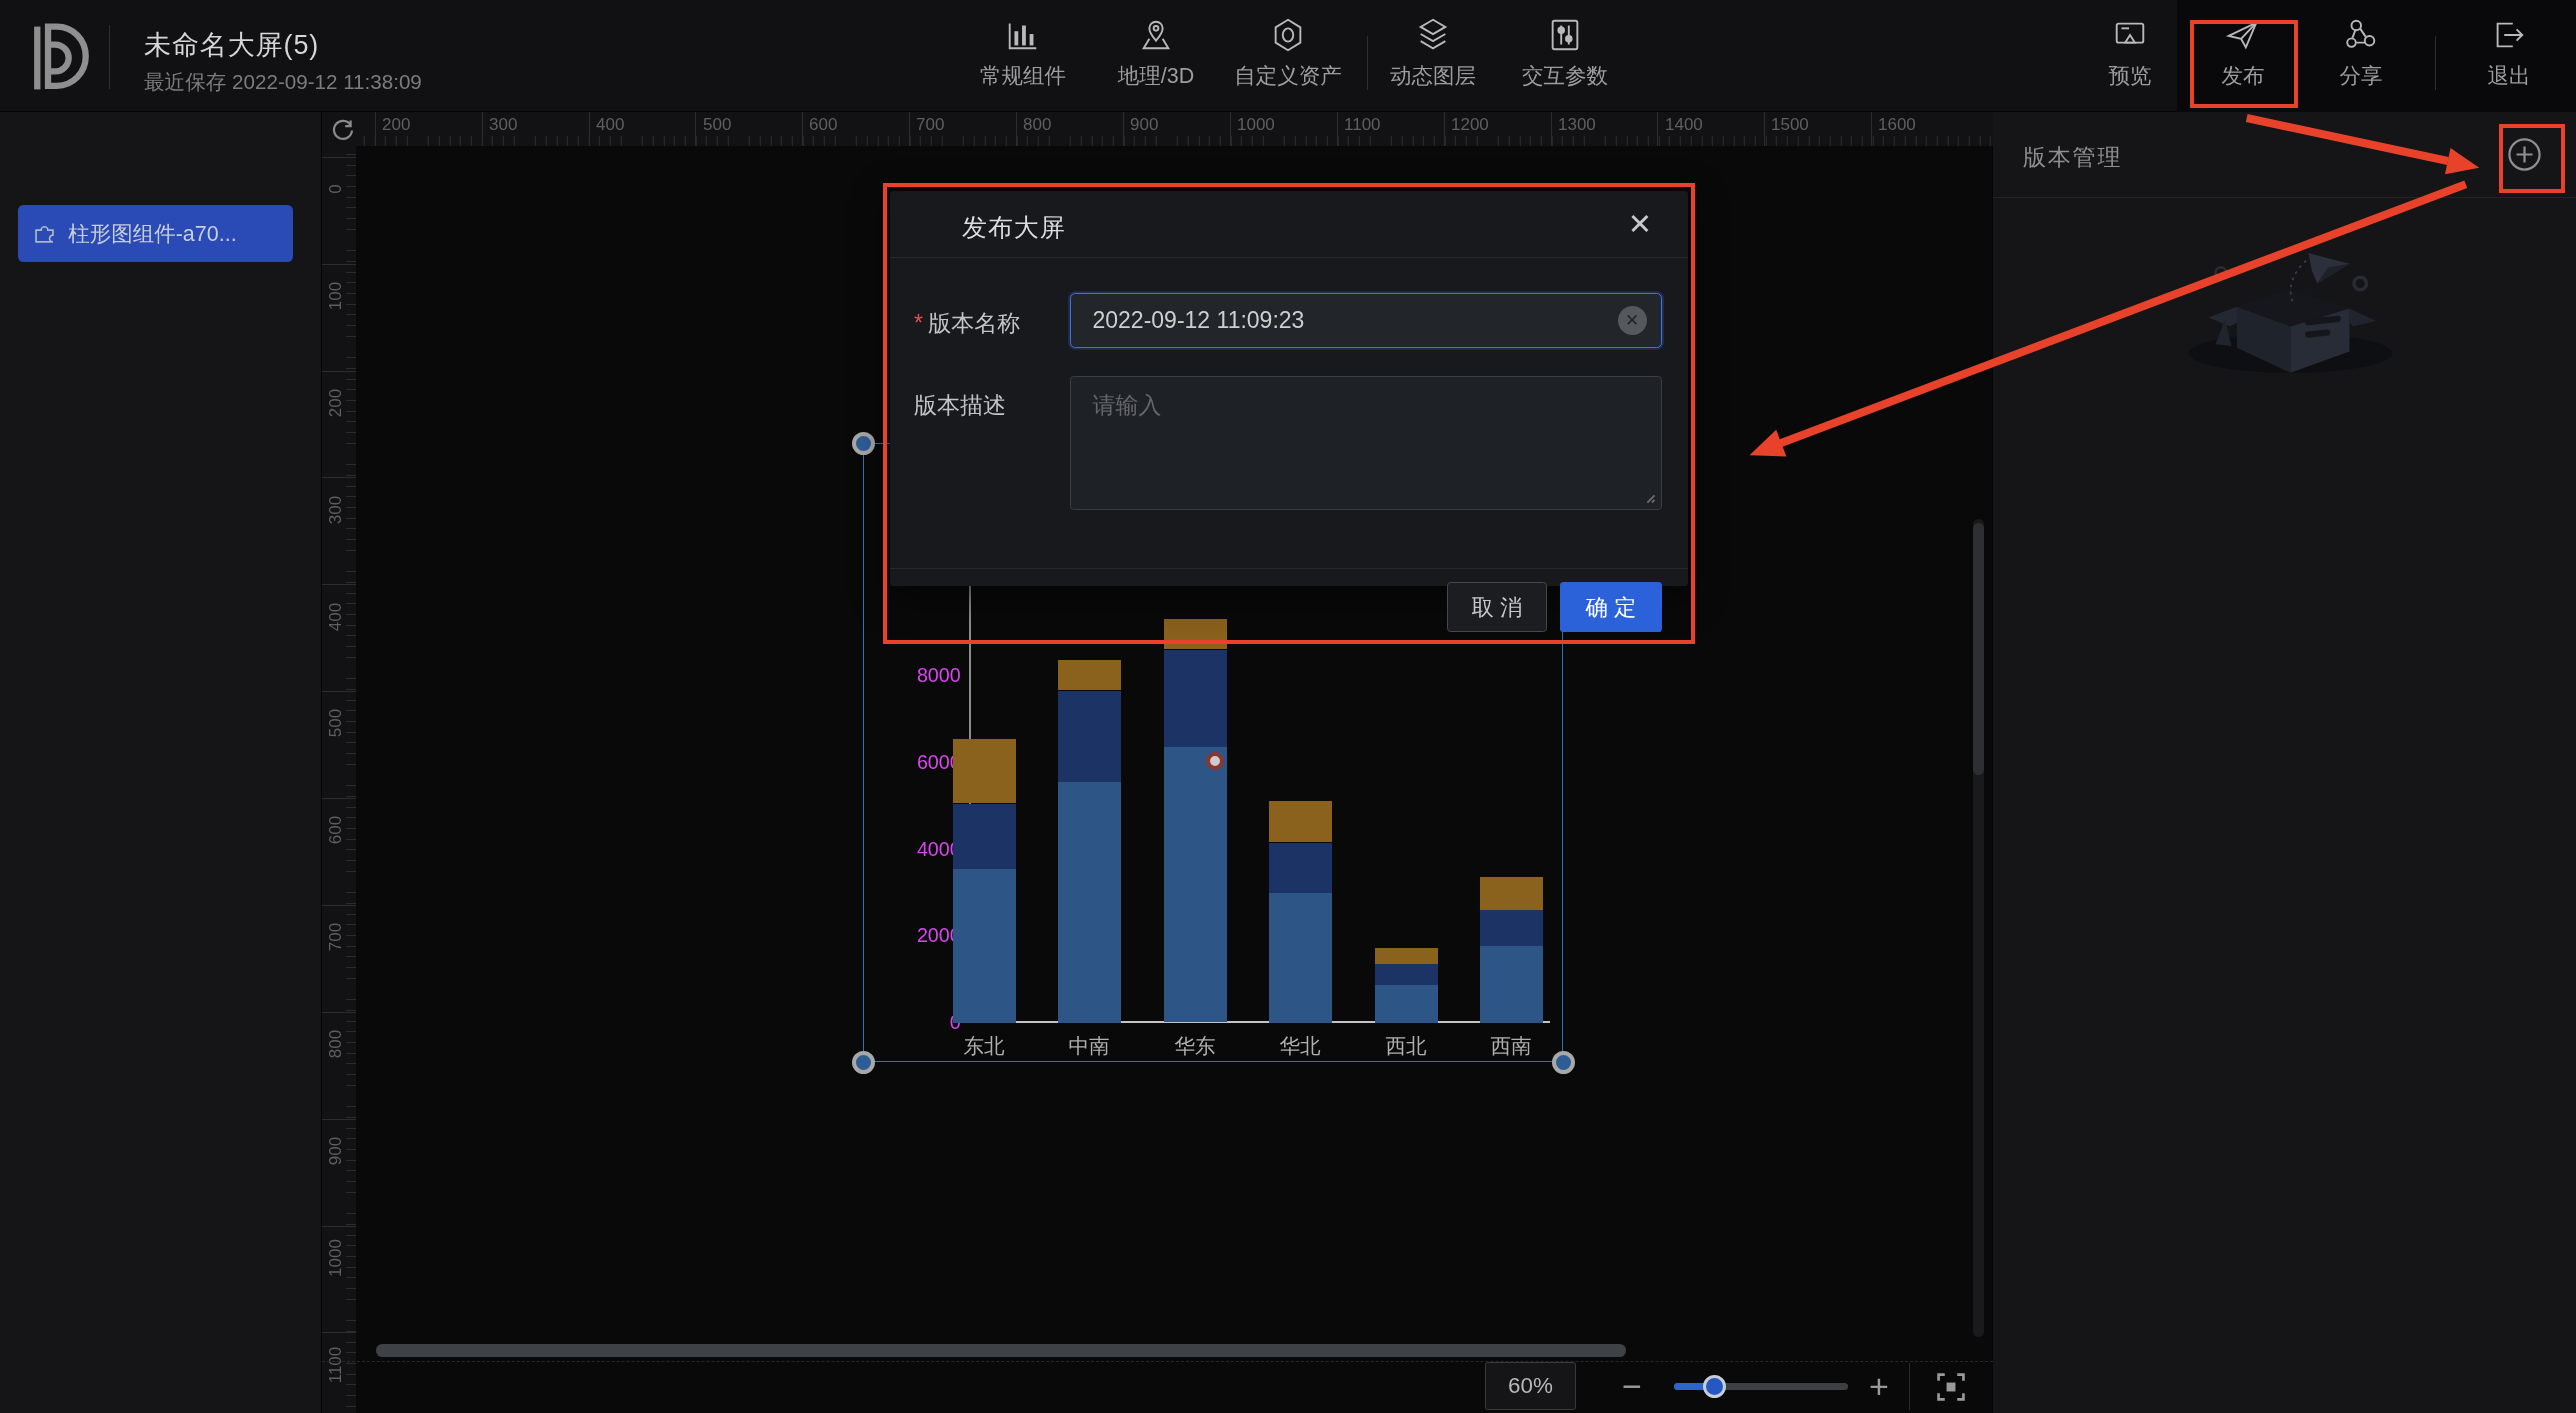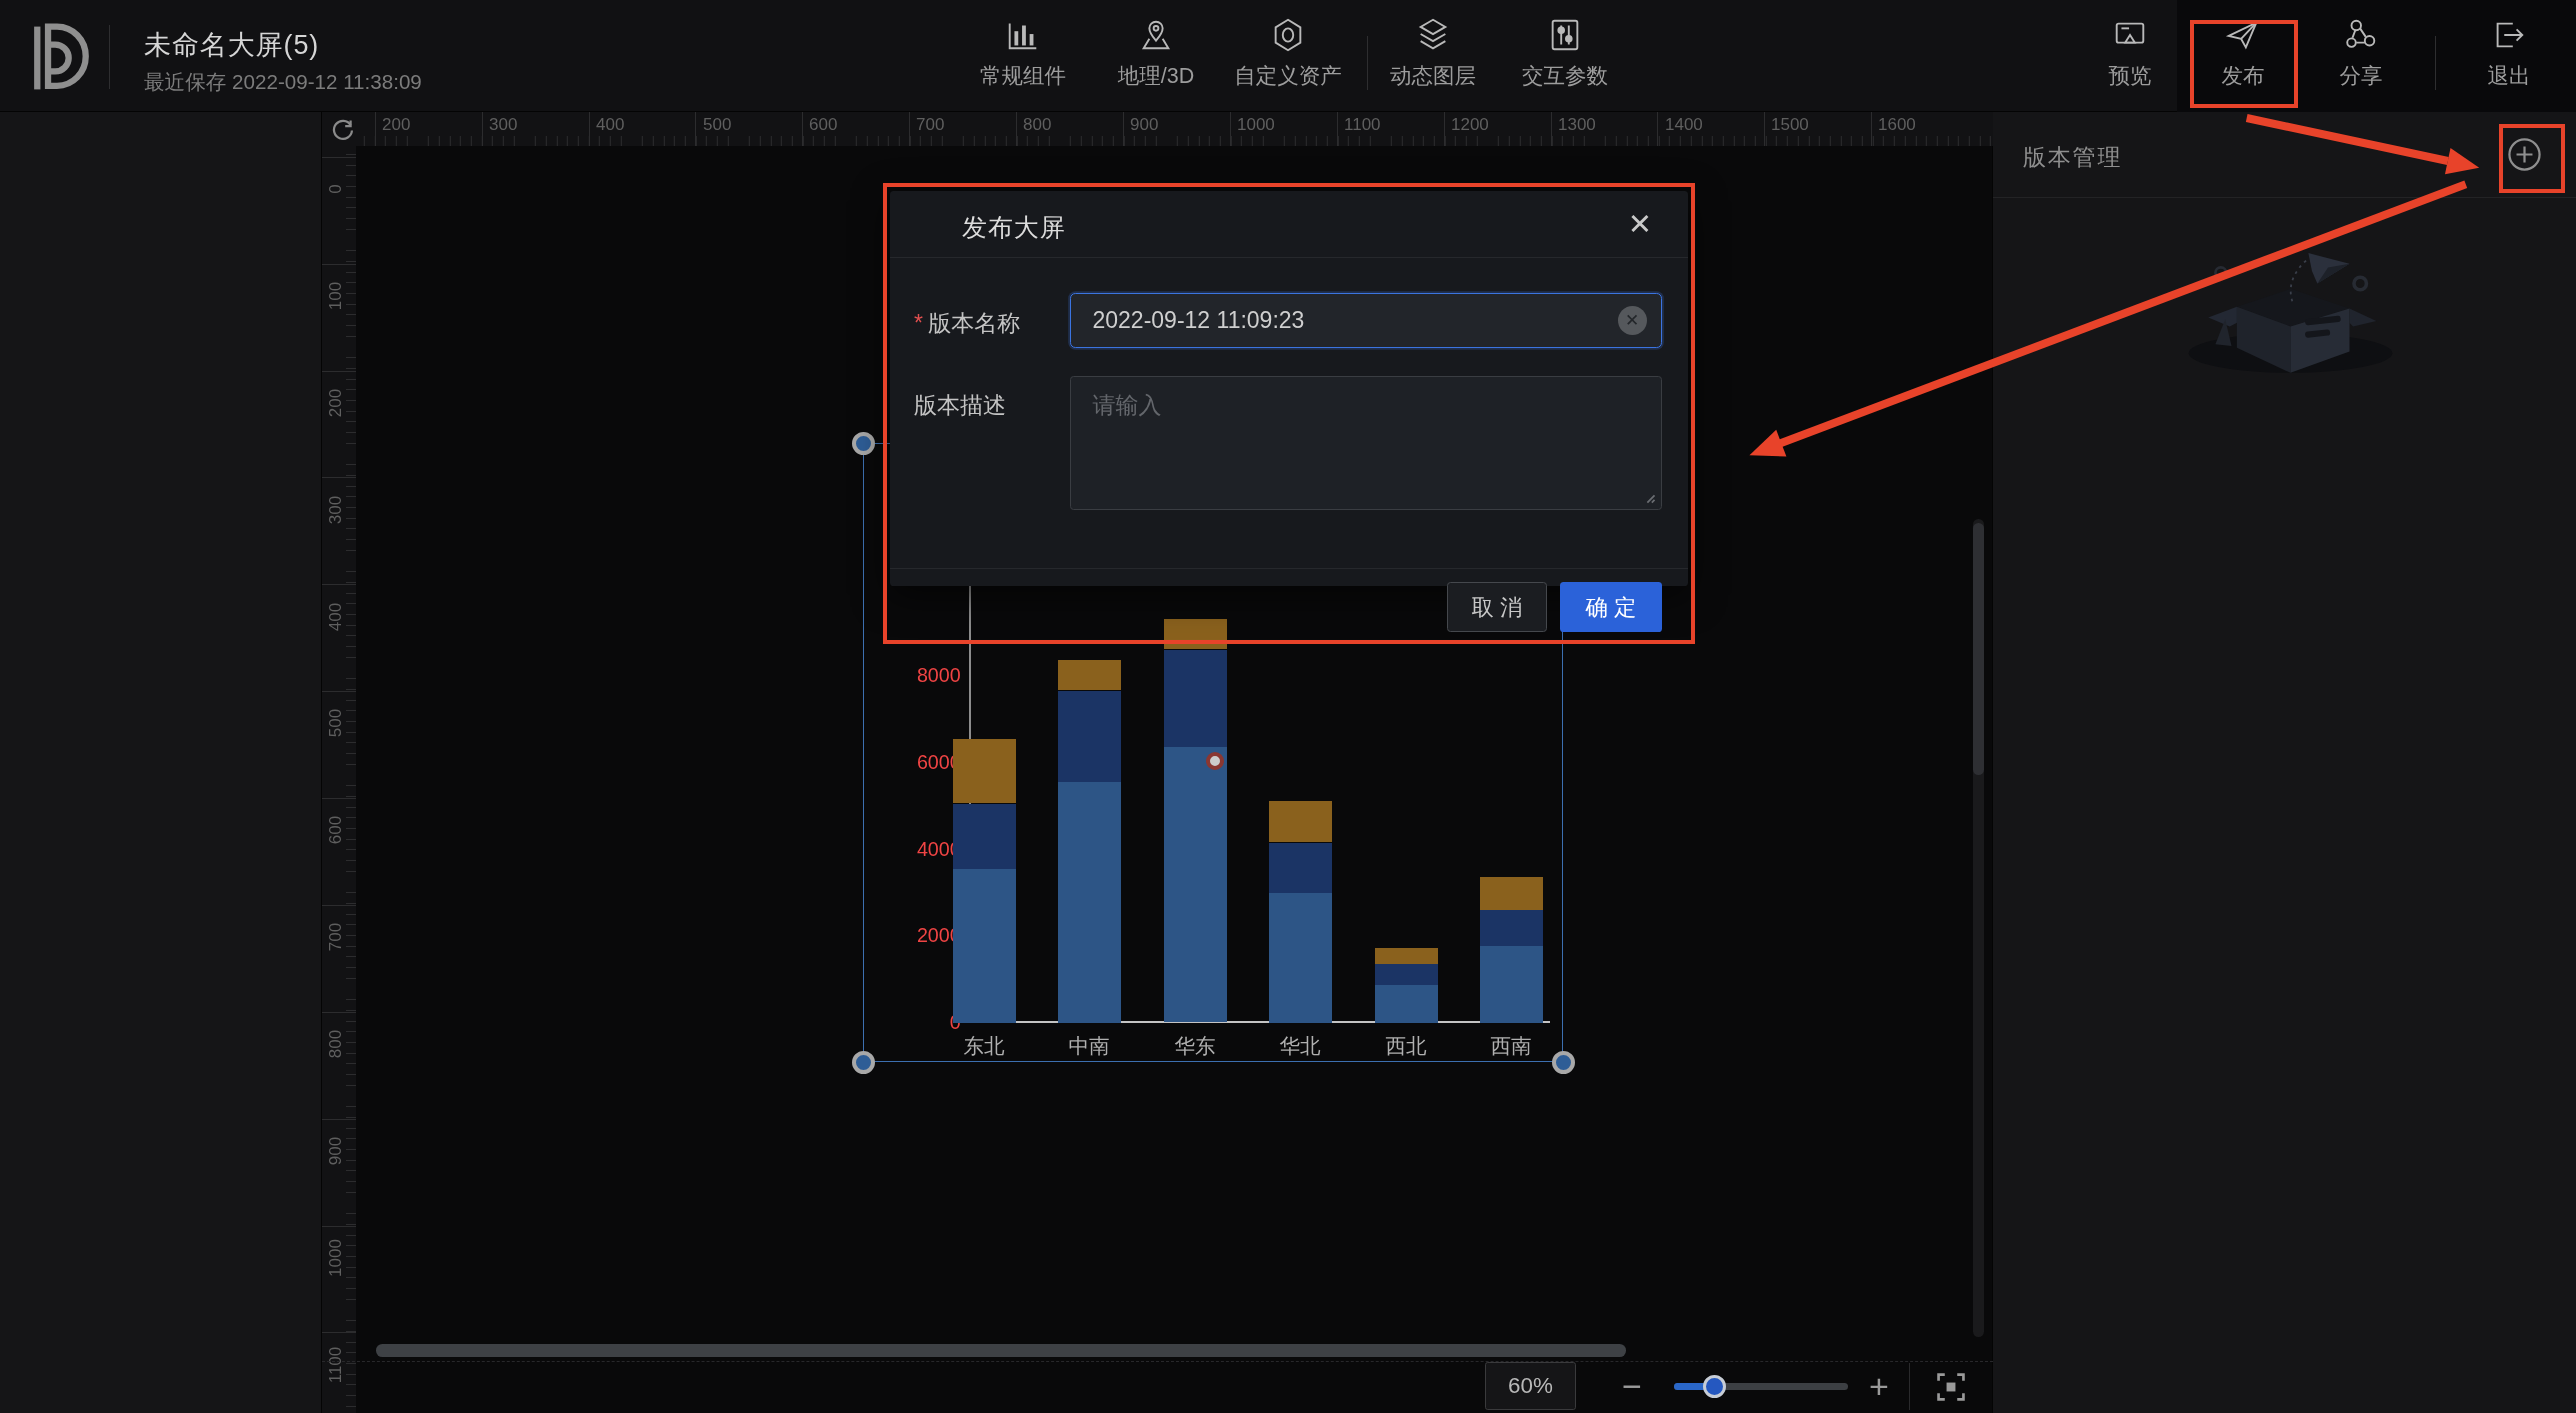--- a/index.html
+++ b/index.html
@@ -49,21 +49,21 @@
   .bottom-dashes { position:absolute; left:0; top:1249px; width:1671px; height:0; border-top:1.8px dashed #28282b; }
   .hscrollbar { position:absolute; left:54px; top:1232px; width:1250px; height:12.5px; background:#3e4145; border-radius:6.3px; cursor:pointer; }
   .vscroll-track { position:absolute; left:1651px; top:407px; width:10.7px; height:818px; background:#1a1a1c; border-radius:5.4px; }
   .vscroll-thumb { position:absolute; left:1651px; top:411px; width:10.7px; height:252px; background:#2e2f33; border-radius:5.4px; cursor:pointer; }
 
   
   .component { position:absolute; left:863px; top:443px; width:700px; height:619px; border:1.8px solid #3c6fb0; cursor:move; }
   .handle { position:absolute; width:23px; height:23px; border-radius:50%; background:#2e5d96; border:4.5px solid #a8a8a8; z-index:4; cursor:pointer; }
   .axis-y { position:absolute; left:105px; top:134px; width:1.8px; height:445px; background:#8d8d8d; }
   .axis-x { position:absolute; left:105px; top:577px; width:581px; height:1.8px; background:#c4c4c4; }
-  .ytick { position:absolute; width:77px; text-align:right; font-size:19.7px; color:#ef4444; }
+  .ytick { position:absolute; width:77px; text-align:right; font-size:19.7px; color:#d946ef; }
   .xcat { position:absolute; width:98px; text-align:center; font-size:20.6px; color:#b0b0b0; top:588px; }
   .bar-seg { position:absolute; }
   .click-marker { position:absolute; left:342px; top:308px; width:18px; height:18px; border-radius:50%; background:#cccccc; border:4.5px solid #8a3732; z-index:5; }
 
   
   .zoom-box { position:absolute; left:1163px; top:1250px; width:91px; height:48px; background:#151517; border:0.9px solid #3a3a3c; border-radius:2.7px; display:flex; align-items:center; justify-content:center; font-size:22.4px; color:#b8b8b8; }
   .zoom-minus,.zoom-plus { position:absolute; top:1258px; width:36px; height:36px; color:#9a9a9a; font-size:34px; line-height:32px; text-align:center; cursor:pointer; }
   .zoom-minus { left:1292px; } .zoom-plus { left:1539px; }
   .slider-track { position:absolute; left:1352px; top:1271px; width:174px; height:7.2px; background:#3c3f43; border-radius:3.6px; cursor:pointer; }
   .slider-fill { position:absolute; left:0; top:0; width:40px; height:7.2px; background:#2a67c9; border-radius:3.6px; }
@@ -182,20 +182,26 @@
     <div class="tool-item" style="left:2433px">
       <svg viewBox="0 0 40 40">
         <path d="M24 8 H8 V32 H24"></path>
         <path d="M15 20 H34 M28 14 L34 20 L28 26"></path>
       </svg>
       <div class="tool-label">退出</div>
     </div>
   </div>
 
   <div class="panel" style="left:0; width:322px; border-right:1.8px solid #040404;">
+    <div class="layer-item">
+      <svg viewBox="0 0 32 32">
+        <path d="M6 12 h6 a4 4 0 1 1 8 0 h6 v6 a4 4 0 1 0 0 8 v0 H6 z"></path>
+      </svg>
+      <div class="layer-item-label">柱形图组件-a70...</div>
+    </div>
   </div>
 
   <div class="canvas">
     <div class="ruler-top">
       <div class="minors"></div>
       <div id="ruler-top-labels">
           <div class="rt-line" style="left: 53px;"></div>
           <div class="rt-num" style="left: 60px;">200</div>
           <div class="rt-line" style="left: 160px;"></div>
           <div class="rt-num" style="left: 167px;">300</div>

